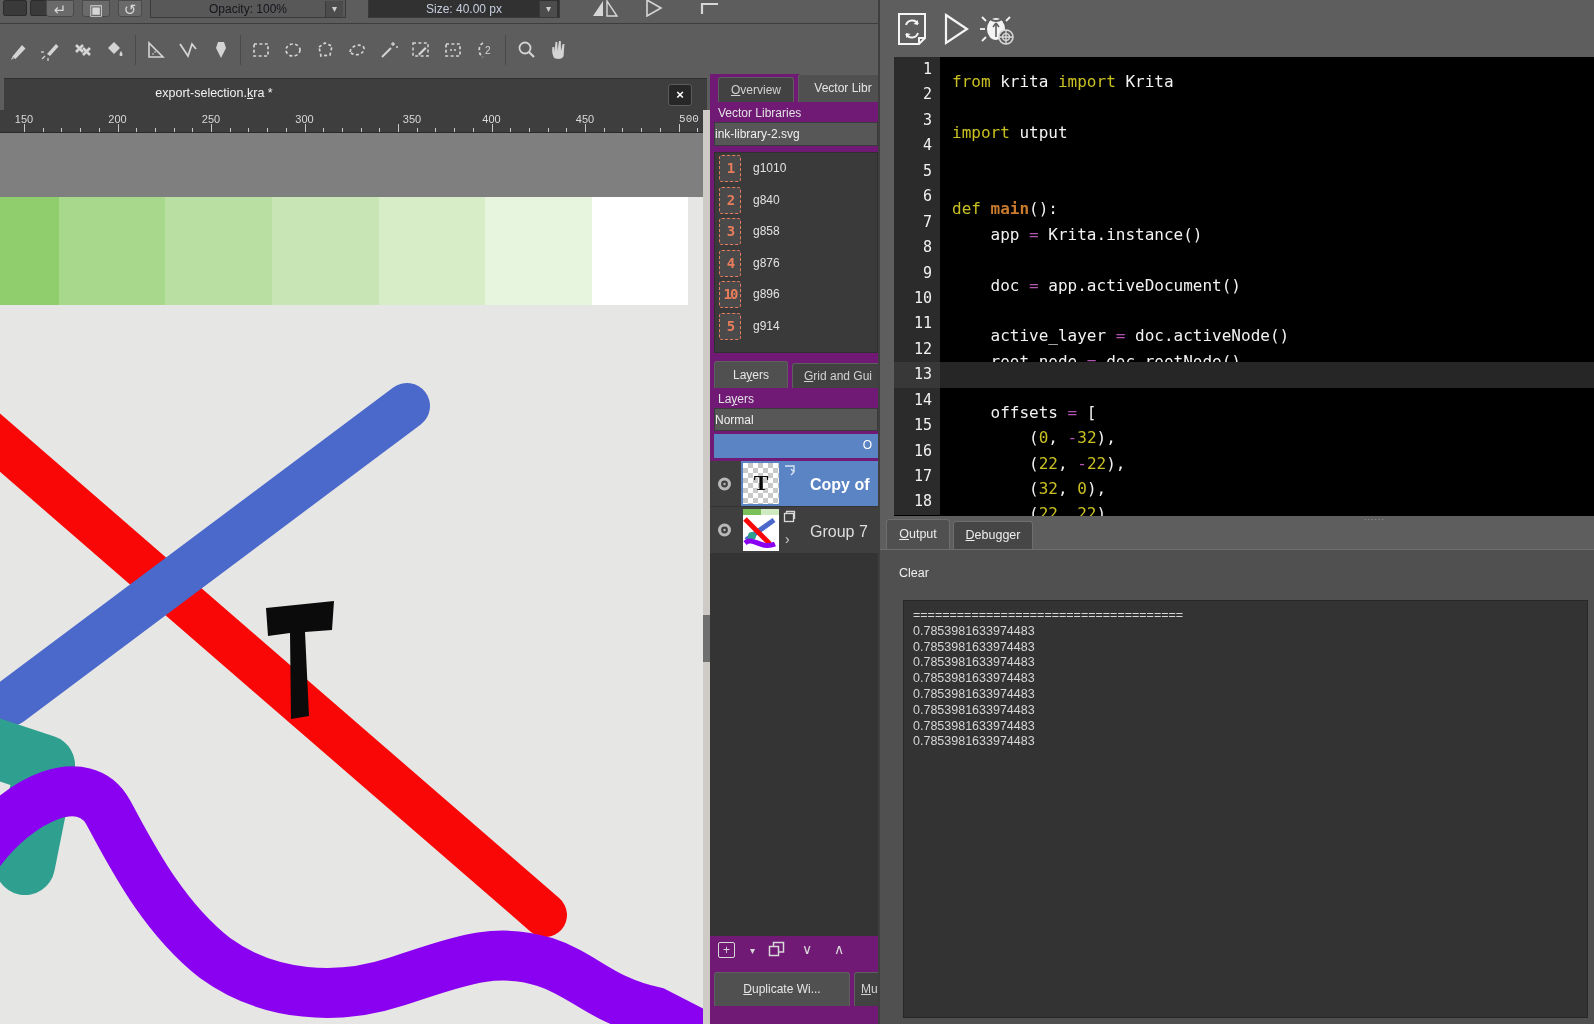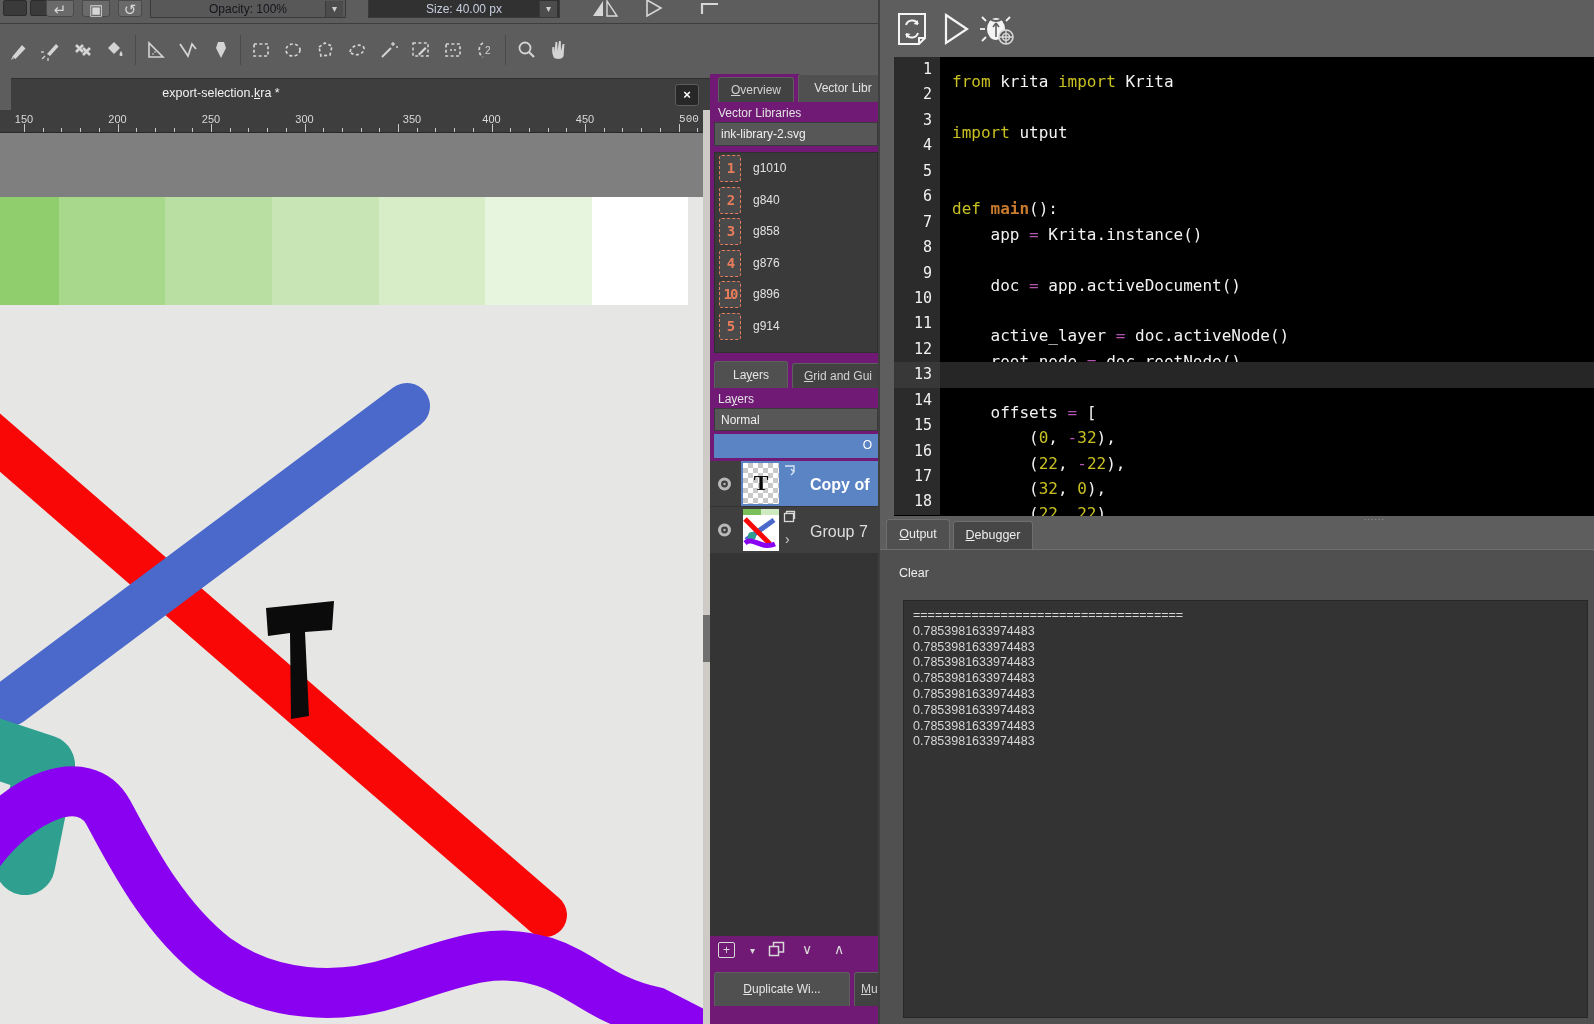--- a/index.html
+++ b/index.html
@@ -21,21 +21,21 @@
   .mini-ico { color:#d6d6d6; font-size:15px; line-height:18px; text-align:center; }
 
   #toolrow { left:0; top:25px; width:878px; height:49px; background:#5d5d5d; display:flex; align-items:center;
              padding-left:4px; gap:2px; }
   .tool { width:30px; height:30px; display:flex; align-items:center; justify-content:center; }
   .tool svg { display:block; }
   .tsep { width:1px; height:30px; background:#4a4a4a; margin:0 3px; }
   .grip { position:absolute; left:470px; top:69px; color:#8f8f8f; font-size:9px; letter-spacing:1px; }
 
   
-  #tabbar { left:11px; top:78px; width:703px; height:32px; background:#3e3e3e; border-top:1px solid #2f2f2f; }
+  #tabbar { left:4px; top:78px; width:703px; height:32px; background:#3e3e3e; border-top:1px solid #2f2f2f; }
   #doc-tab-title { position:absolute; left:0; top:7px; width:420px; text-align:center; color:#f2f2f2; font-size:12.5px; }
   #tab-close { position:absolute; left:664px; top:5px; width:24px; height:22px; background:#272727;
        border:1px solid #5c5c5c; border-radius:3px; color:#fff; font-weight:bold; text-align:center; line-height:20px; font-size:13px; }
   #ruler { left:0; top:110px; width:703px; height:23px; background:#3e3e3e; border-bottom:1px solid #2a2a2a; overflow:hidden; }
   .rtick { position:absolute; top:3px; color:#d8d8d8; font-size:11px; width:40px; text-align:center; }
   .rmark { position:absolute; bottom:0; width:1px; background:#c8c8c8; }
   .u { text-decoration:underline; }
 
   
   #canvas { left:0; top:133px; width:703px; height:891px; background:#e6e6e4; overflow:hidden; }
@@ -47,21 +47,21 @@
   #vthumb { left:703px; top:615px; width:7px; height:47px; background:#6f6f6f; }
 
   
   #rightpanel { left:710px; top:74px; width:168px; height:950px; background:#701a75; overflow:hidden; }
   .ptab { position:absolute; font-size:12px; color:#e6e6e6; text-align:center; border:1px solid #5f5f5f;
           border-bottom:none; border-radius:3px 3px 0 0; }
   .ptab.on { background:#505050; }
   .ptab.off { background:#424242; color:#d2d2d2; }
   .plabel { position:absolute; font-size:12px; color:#e2e2e2; }
   .combo { position:absolute; left:4px; width:164px; height:24px; background:#575757; border:1px solid #3a3a3a;
-           color:#f0f0f0; font-size:12px; line-height:22px; padding-left:6px; }
+           color:#f0f0f0; font-size:12px; line-height:22px; padding-left:0; }
   #veclist { position:absolute; left:4px; top:78px; width:164px; height:201px; background:#3a3a3a;
              border:1px solid #2f2f2f; overflow:hidden; }
   .vrow { position:relative; height:31.5px; }
   .vthumb { position:absolute; left:4px; top:2px; width:22px; height:27px; background:#4a4a4a;
             border:1px dashed #e87d5c; border-radius:3px; color:#e87d5c; font-family:"DejaVu Sans Mono", monospace;
             font-weight:bold; font-size:14px; text-align:center; line-height:25px; letter-spacing:-2px; }
   .vname { position:absolute; left:38px; top:8px; color:#e2e2e2; font-size:12px; }
   #opbar { position:absolute; left:4px; top:360px; width:164px; height:24px; background:#5b84c4; }
   #opbar span { position:absolute; right:6px; top:4px; color:#fff; font-size:12px; }
   .lrow { position:absolute; left:0; width:168px; }

